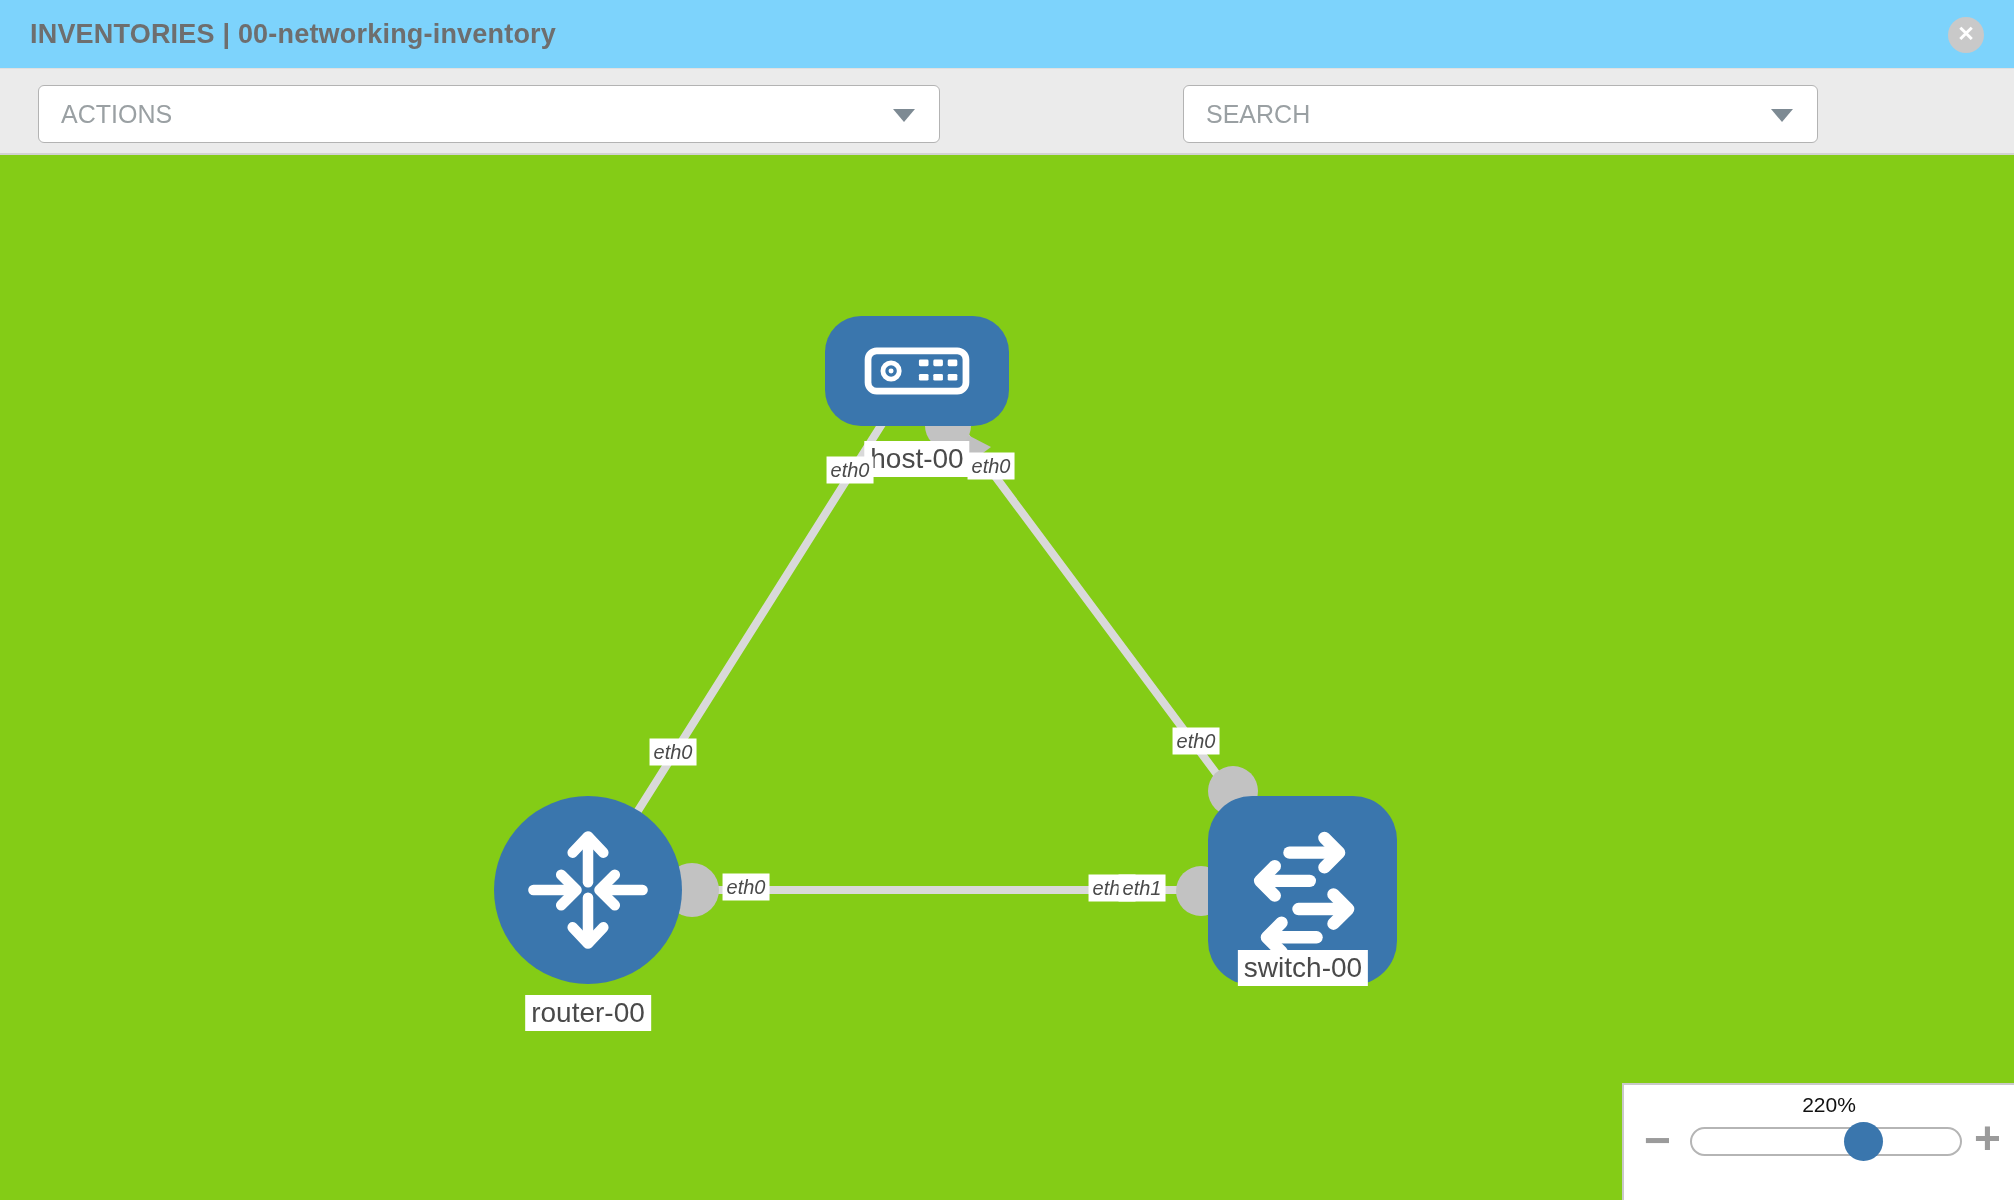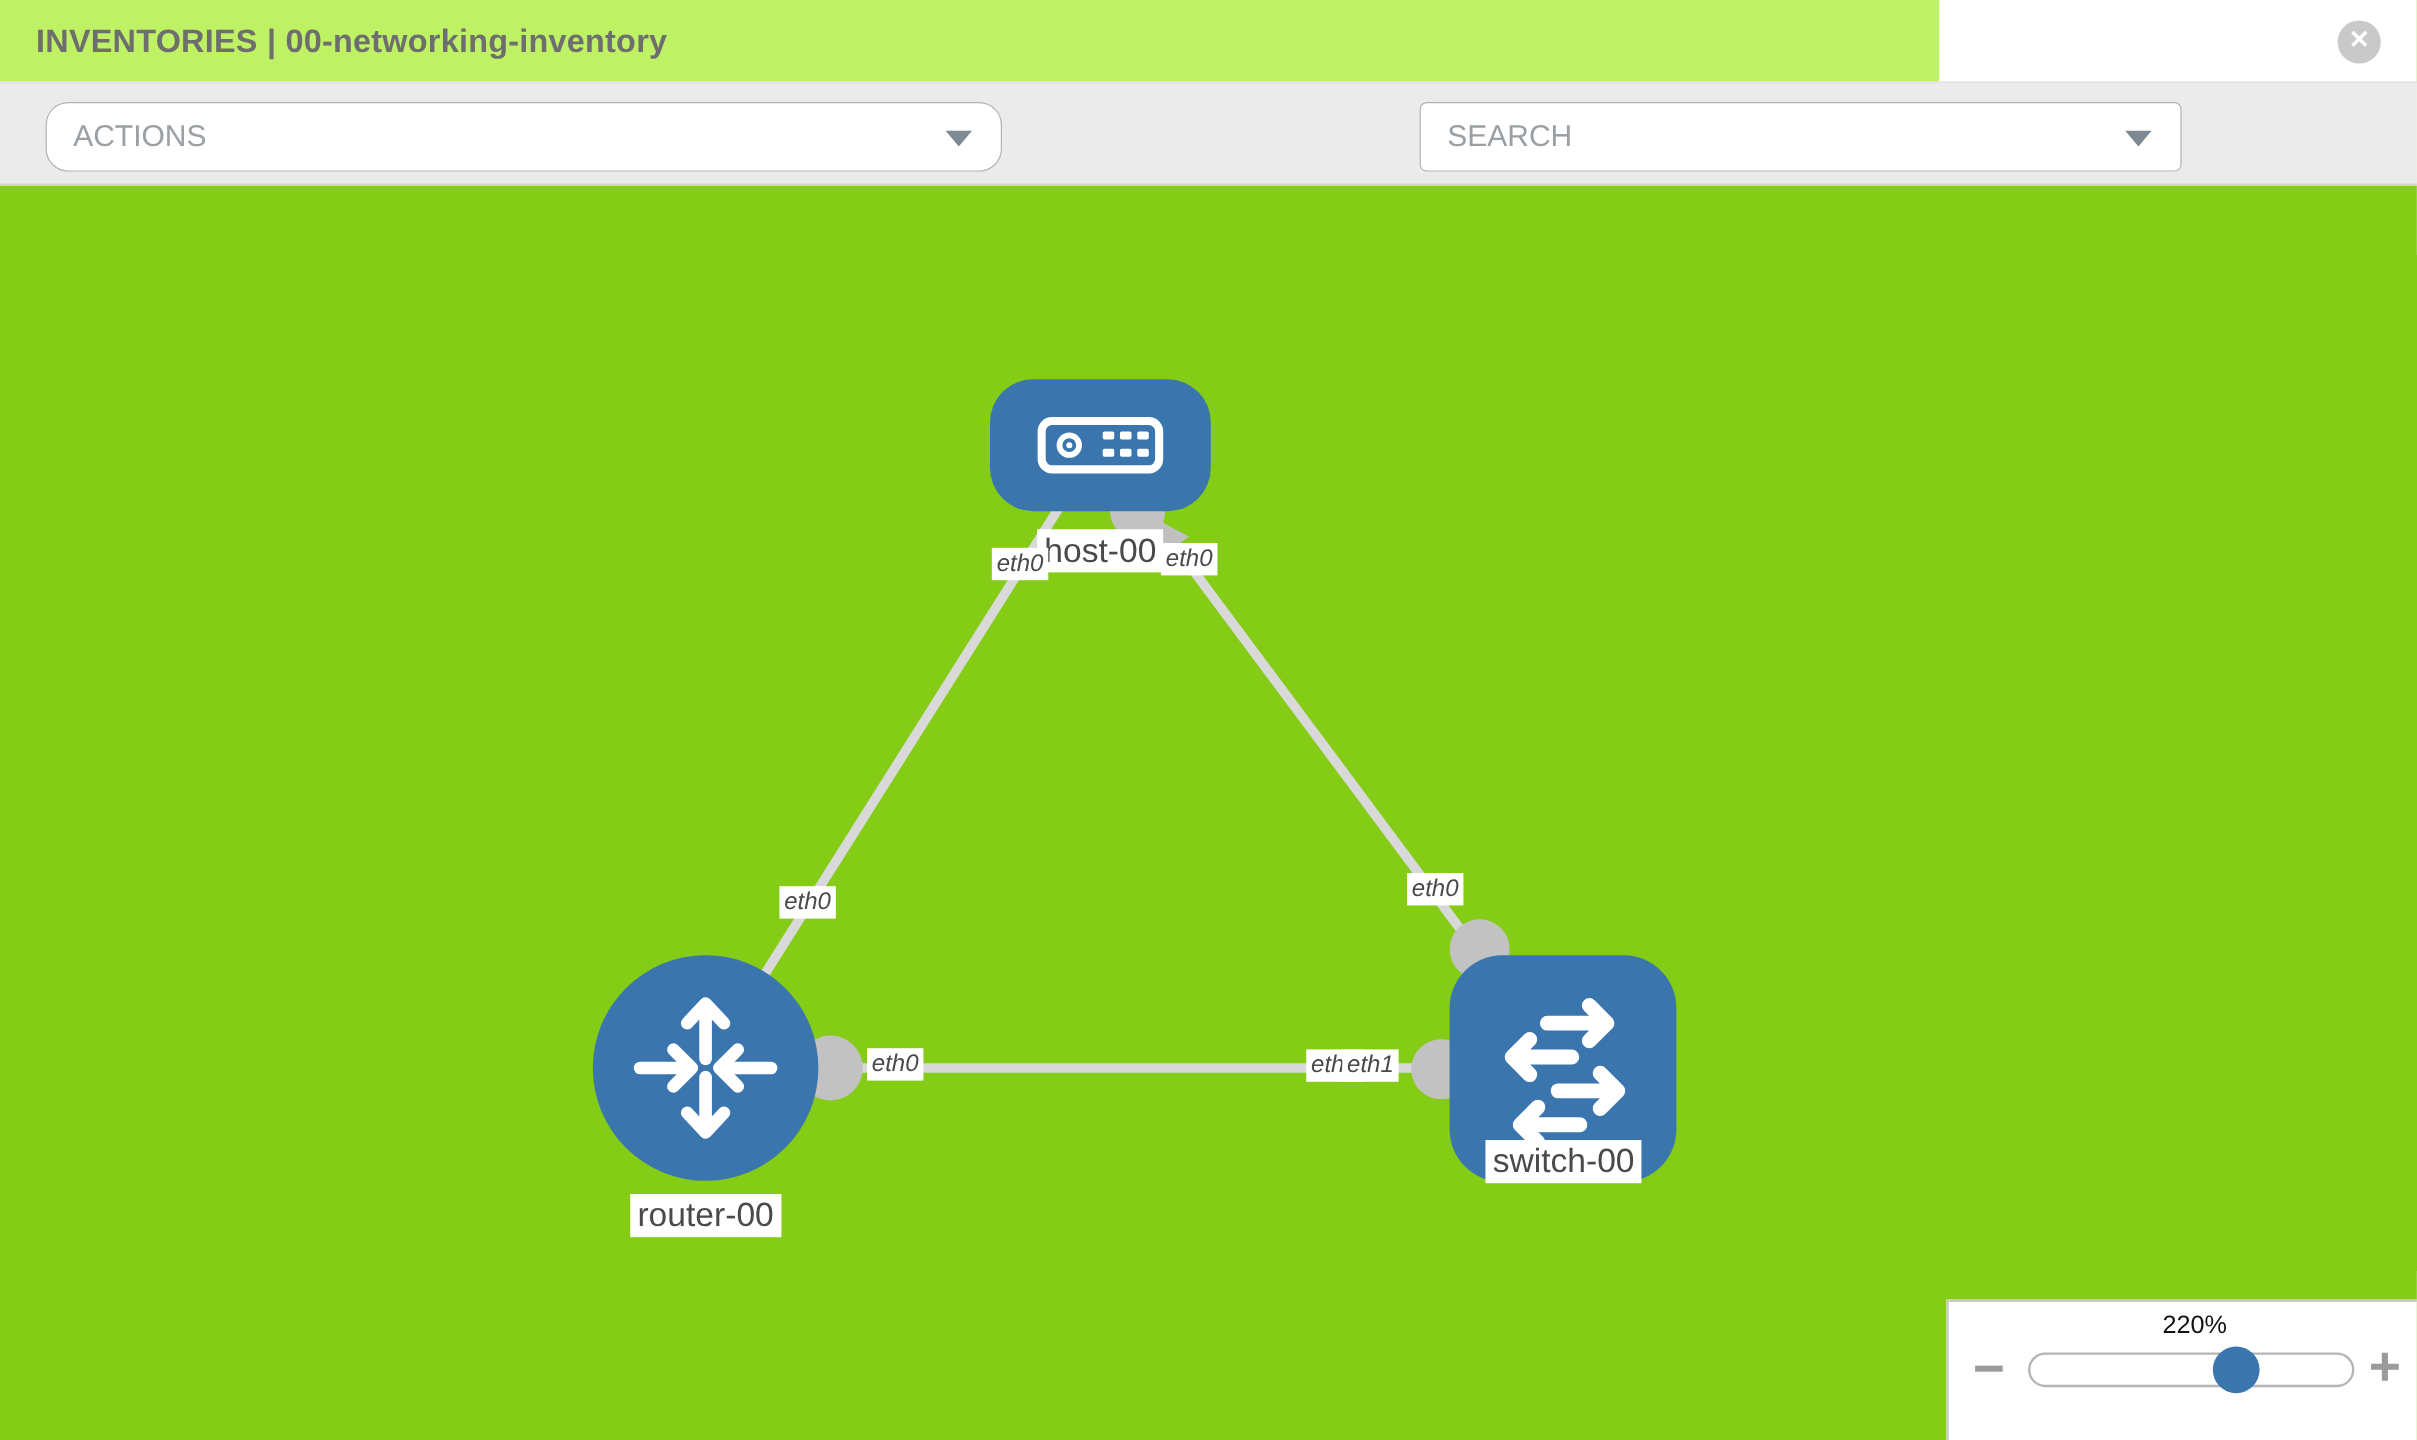--- a/index.html
+++ b/index.html
@@ -3,21 +3,21 @@
 <meta charset="utf-8">
 <style>
   * { box-sizing: border-box; }
   html,body { margin:0; padding:0; }
   body {
     width:2014px; height:1200px; position:relative; overflow:hidden;
     font-family:"Liberation Sans", sans-serif; background:#ffffff;
   }
 
   
-  .header { position:absolute; top:0; left:0; width:1616px; height:68px; background:#bef264; }
+  .header { position:absolute; top:0; left:0; width:2014px; height:68px; background:#7dd3fc; }
   .page-title {
     position:absolute; left:30px; top:0; height:68px; line-height:68px;
     font-size:27px; font-weight:bold; color:#6e6e6e; letter-spacing:.2px;
   }
   .close-btn {
     position:absolute; left:1948px; top:17px; width:36px; height:36px;
     border-radius:50%; background:#c9c9c9; color:#fff; text-align:center;
     line-height:34px; font-size:21px; font-weight:bold; cursor:pointer;
   }
 
@@ -29,21 +29,21 @@
   .select-box {
     position:absolute; top:16px; height:58px; background:#fff;
     border:1px solid #b3b3b3; border-radius:6px; font-size:25px; color:#9aa0a3;
     line-height:56px; padding-left:22px; cursor:pointer;
   }
   .select-box .chev {
     position:absolute; right:24px; top:23px; width:0; height:0;
     border-left:11px solid transparent; border-right:11px solid transparent;
     border-top:13px solid #7d8a93;
   }
-  .actions-box { left:38px;  width:797px;border-radius:19px; }
+  .actions-box { left:38px;  width:902px; }
   .search-box  { left:1183px; width:635px; }
   .tool-icon { position:absolute; cursor:pointer; }
   .tool-icon svg { display:block; }
 
   
   .canvas {
     position:absolute; top:155px; left:0; width:2014px; height:1045px;
     background:#84cc16; overflow:hidden;
   }
   .links-layer { position:absolute; left:0; top:0; }

